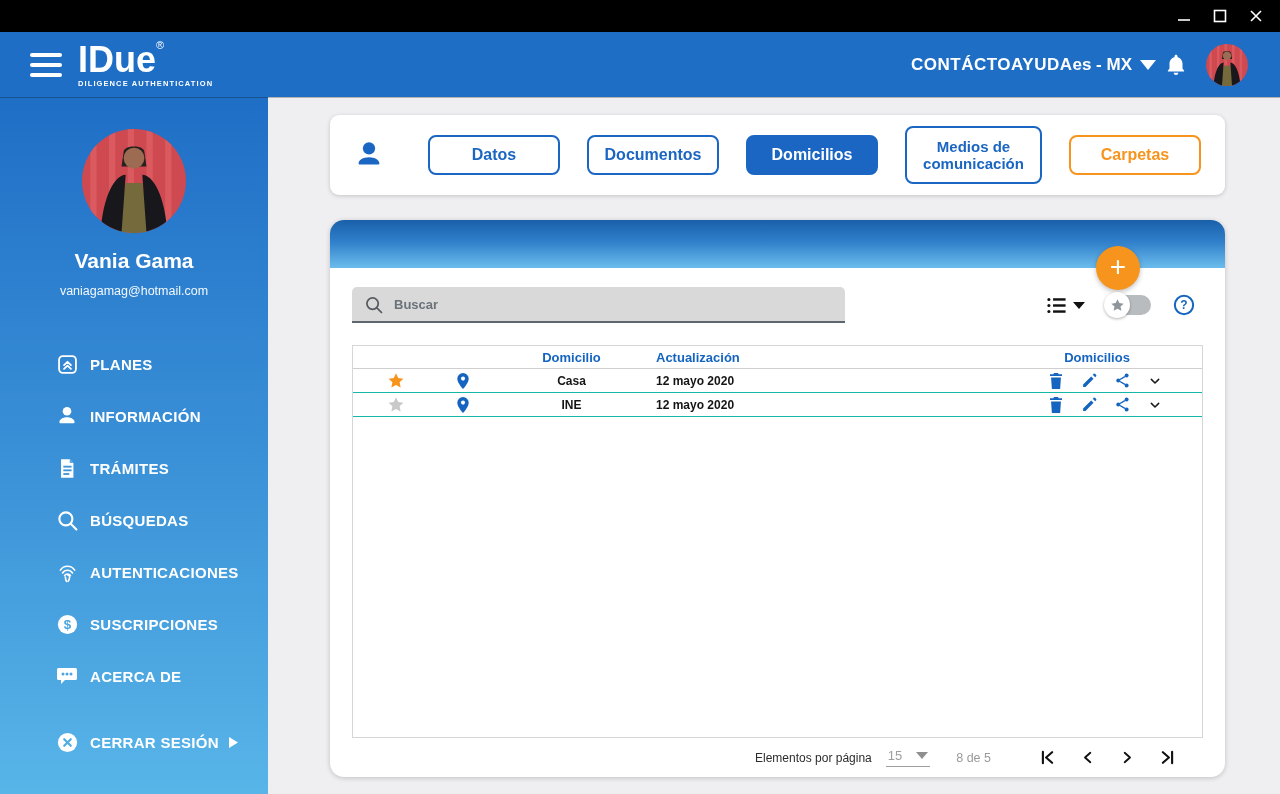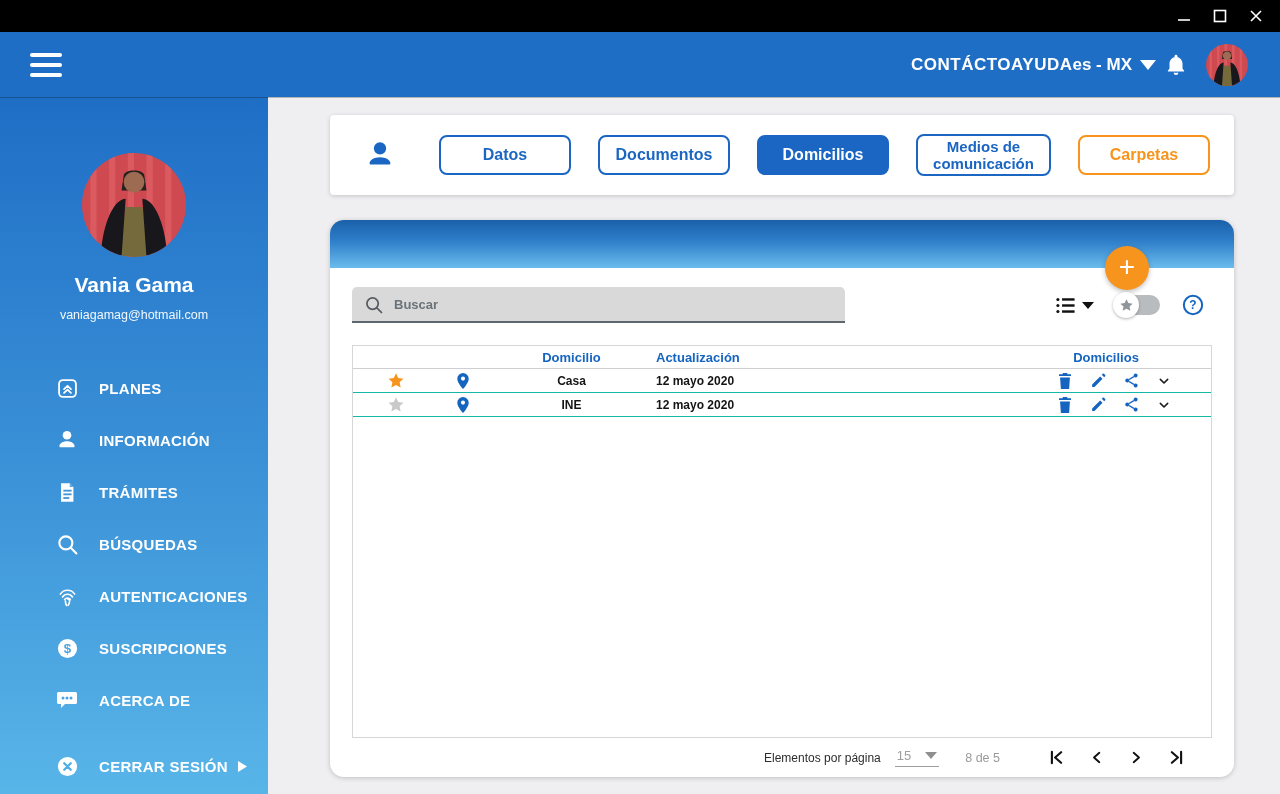--- a/index.html
+++ b/index.html
@@ -24,38 +24,38 @@
   .caret-down-white { width:0; height:0; border-left:8px solid transparent; border-right:8px solid transparent; border-top:10px solid #fff; }
   .bell { width:24px; height:26px; cursor:pointer; margin-left:8px; }
   .avatar-sm { width:42px; height:42px; border-radius:50%; overflow:hidden; margin-left:18px; cursor:pointer; flex:0 0 auto; }
 
   
   .layout { display:flex; height:697px; }
   .sidebar { width:268px; background:linear-gradient(180deg,#1f6ec6 0%,#3c93d8 55%,#58b5e8 100%); color:#fff; flex:0 0 auto; display:flex; flex-direction:column; }
   .main { flex:1; background:#efeff1; padding:18px 55px 0 62px; }
 
   
-  .profile { text-align:center; padding-top:56px; }
+  .profile { text-align:center; padding-top:32px; }
   .avatar-lg { width:104px; height:104px; border-radius:50%; overflow:hidden; margin:0 auto; }
   .profile-name { margin-top:16px; font-size:21px; font-weight:bold; }
   .profile-email { margin-top:11px; font-size:12.5px; color:#f2f8fd; }
   .menu { margin-top:40px; }
   .menu-item { height:52px; display:flex; align-items:center; padding-left:55px; cursor:pointer; }
   .menu-item .mi-icon { width:24px; height:24px; flex:0 0 auto; display:flex; align-items:center; justify-content:center; }
-  .menu-item .mi-label { margin-left:20px; font-size:15px; font-weight:bold; letter-spacing:.3px; }
+  .menu-item .mi-label { margin-left:11px; font-size:15px; font-weight:bold; letter-spacing:.3px; }
   .logout { margin-top:14px; }
   .logout-arrow { margin-left:9px; display:flex; align-items:center; }
 
   
-  .tab-card { height:80px; background:#fff; border-radius:4px; box-shadow:0 1px 4px rgba(0,0,0,.18); display:flex; align-items:center; padding:0 24px 0 34px; }
+  .tab-card { height:80px; background:#fff; border-radius:9px; box-shadow:0 1px 4px rgba(0,0,0,.18); display:flex; align-items:center; padding:0 24px 0 23px; }
   .tab-person { width:32px; height:34px; margin-right:43px; flex:0 0 auto; }
   .tabs { display:flex; align-items:center; gap:27px; flex:1; }
   .tab-btn { min-width:132px; height:40px; border:2px solid #1b66c2; border-radius:8px; background:#fff; color:#1b66c2; font-family:inherit; font-size:16px; font-weight:bold; cursor:pointer; display:flex; align-items:center; justify-content:center; text-align:center; }
   .tab-btn.active { background:#1b66c2; color:#fff; }
-  .tab-btn.two-line { height:42px; font-size:15px; line-height:1.15; min-width:135px; padding:2px 6px; }
+  .tab-btn.two-line { height:58px; font-size:15px; line-height:1.15; min-width:135px; padding:2px 6px; }
   .tab-btn.orange { border-color:#f7941d; color:#f7941d; }
 
   
   .content-card { margin-top:25px; height:557px; background:#fff; border-radius:14px; box-shadow:0 1px 5px rgba(0,0,0,.2); display:flex; flex-direction:column; }
   .card-banner { height:48px; border-radius:14px 14px 0 0; background:linear-gradient(180deg,#1a60aa 0%,#2f7fca 45%,#6bbcec 100%); position:relative; }
   .fab { position:absolute; right:85px; bottom:-22px; width:44px; height:44px; border-radius:50%; background:#f7941d; border:none; color:#fff; font-size:28px; font-weight:normal; line-height:1; cursor:pointer; box-shadow:0 2px 5px rgba(0,0,0,.25); display:flex; align-items:center; justify-content:center; padding-bottom:3px; }
 
   .toolbar { display:flex; align-items:center; justify-content:space-between; padding:19px 30px 16px 22px; }
   .search-box { position:relative; width:493px; }
   .search-input { width:100%; height:36px; background:#d9d9d9; border:none; border-bottom:2px solid #5d666c; border-radius:5px 5px 0 0; padding:0 12px 0 42px; font-family:inherit; font-size:13px; font-weight:bold; color:#333; outline:none; }
@@ -112,20 +112,24 @@
       </svg>
   </div>
 </div>
 
 <div class="app-header">
   <div class="hamburger">
       <span></span>
       <span></span>
       <span></span>
     </div>
+  <div class="logo">
+    <div><span class="logo-title">IDue</span><span class="logo-reg">®</span></div>
+    <div class="logo-sub">DILIGENCE AUTHENTICATION</div>
+  </div>
   <div class="header-nav">
     <span class="header-link">CONTÁCTO</span>
     <span class="header-link">AYUDA</span>
     <span class="lang">
       <span>es - MX</span>
       <span class="caret-down-white"></span>
     </span>
     <svg class="bell" viewBox="0 0 24 24" fill="#fff">
       <path d="M12 1.8c.8 0 1.5.7 1.5 1.5v.9c2.9.7 5 3.3 5 6.4v4.9l1.6 2.3c.2.3 0 .8-.4.8H4.3c-.4 0-.6-.5-.4-.8l1.6-2.3v-4.9c0-3.1 2.1-5.7 5-6.4v-.9c0-.8.7-1.5 1.5-1.5z"></path>
       <path d="M9.7 19.8h4.6c0 1.3-1 2.3-2.3 2.3s-2.3-1-2.3-2.3z"></path>

